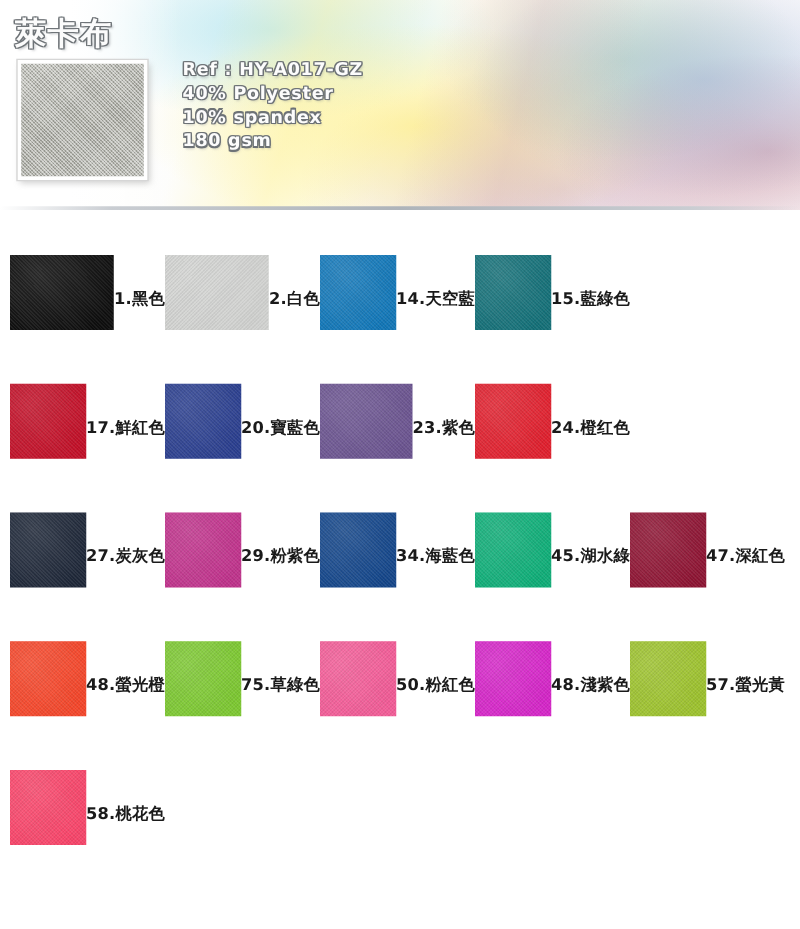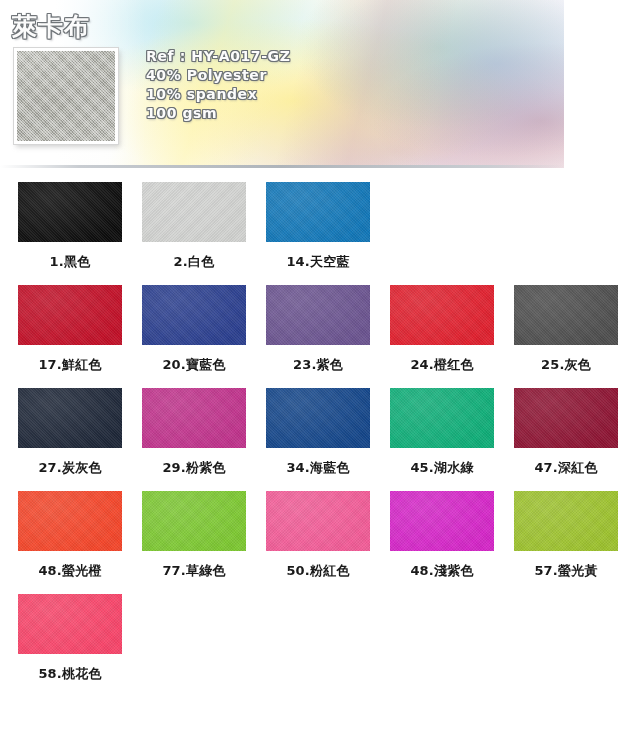--- a/index.html
+++ b/index.html
@@ -15,21 +15,21 @@
   #page {
     position: relative;
     width: 640px;
     height: 743px;
     background: #ffffff;
   }
 
   
   .header {
     position: relative;
-    width: 564px;
+    width: 640px;
     height: 168px;
     overflow: hidden;
     background: #ffffff;
   }
 
   .header-grad {
     position: absolute;
     inset: 0;
     background:
       radial-gradient(ellipse 300px 150px at 88% 38%, rgba(150,175,215,0.55) 0%, rgba(150,175,215,0) 62%),
@@ -124,21 +124,21 @@
   }
 
   .grid-row {
     display: flex;
     height: 103px;
   }
 
   .swatch-cell {
     width: 124px;
     display: flex;
-    flex-direction: column;
+    flex-direction: row;
     align-items: center;
   }
 
   .swatch-chip {
     width: 104px;
     height: 60px;
     position: relative;
     overflow: hidden;
   }
 
@@ -178,64 +178,64 @@
     <div class="header-fade-left"></div>
 
     <div class="brand-title">萊卡布</div>
 
     <div class="fabric-swatch"></div>
 
     <div class="spec-list">
       <div class="spec-line">Ref : HY-A017-GZ</div>
       <div class="spec-line">40% Polyester</div>
       <div class="spec-line">10% spandex</div>
-      <div class="spec-line">100 gsm</div>
+      <div class="spec-line">180 gsm</div>
     </div>
 
     <div class="header-rule"></div>
   </div>
 
   <div class="grid">
 
     <div class="grid-row">
       <div class="swatch-cell">
         <div class="swatch-chip" style="background-color: rgb(13, 13, 13);"></div>
         <div class="swatch-label">1.黑色</div>
       </div>
       <div class="swatch-cell">
         <div class="swatch-chip" style="background-color: rgb(210, 211, 209);"></div>
         <div class="swatch-label">2.白色</div>
       </div>
       <div class="swatch-cell">
         <div class="swatch-chip" style="background-color: rgb(18, 119, 184);"></div>
         <div class="swatch-label">14.天空藍</div>
       </div>
+      <div class="swatch-cell">
+        <div class="swatch-chip" style="background-color: rgb(20, 112, 120);"></div>
+        <div class="swatch-label">15.藍綠色</div>
+      </div>
     </div>
 
     <div class="grid-row">
       <div class="swatch-cell">
         <div class="swatch-chip" style="background-color: rgb(194, 16, 40);"></div>
         <div class="swatch-label">17.鮮紅色</div>
       </div>
       <div class="swatch-cell">
         <div class="swatch-chip" style="background-color: rgb(43, 63, 143);"></div>
         <div class="swatch-label">20.寶藍色</div>
       </div>
       <div class="swatch-cell">
         <div class="swatch-chip" style="background-color: rgb(107, 84, 144);"></div>
         <div class="swatch-label">23.紫色</div>
       </div>
       <div class="swatch-cell">
         <div class="swatch-chip" style="background-color: rgb(224, 32, 46);"></div>
         <div class="swatch-label">24.橙红色</div>
       </div>
-      <div class="swatch-cell">
-        <div class="swatch-chip" style="background-color: rgb(78, 78, 78);"></div>
-        <div class="swatch-label">25.灰色</div>
-      </div>
     </div>
 
     <div class="grid-row">
       <div class="swatch-cell">
         <div class="swatch-chip" style="background-color: rgb(30, 39, 56);"></div>
         <div class="swatch-label">27.炭灰色</div>
       </div>
       <div class="swatch-cell">
         <div class="swatch-chip" style="background-color: rgb(192, 51, 140);"></div>
         <div class="swatch-label">29.粉紫色</div>
@@ -254,21 +254,21 @@
       </div>
     </div>
 
     <div class="grid-row">
       <div class="swatch-cell">
         <div class="swatch-chip" style="background-color: rgb(244, 70, 42);"></div>
         <div class="swatch-label">48.螢光橙</div>
       </div>
       <div class="swatch-cell">
         <div class="swatch-chip" style="background-color: rgb(125, 200, 50);"></div>
-        <div class="swatch-label">77.草綠色</div>
+        <div class="swatch-label">75.草綠色</div>
       </div>
       <div class="swatch-cell">
         <div class="swatch-chip" style="background-color: rgb(242, 92, 151);"></div>
         <div class="swatch-label">50.粉紅色</div>
       </div>
       <div class="swatch-cell">
         <div class="swatch-chip" style="background-color: rgb(213, 38, 200);"></div>
         <div class="swatch-label">48.淺紫色</div>
       </div>
       <div class="swatch-cell">

